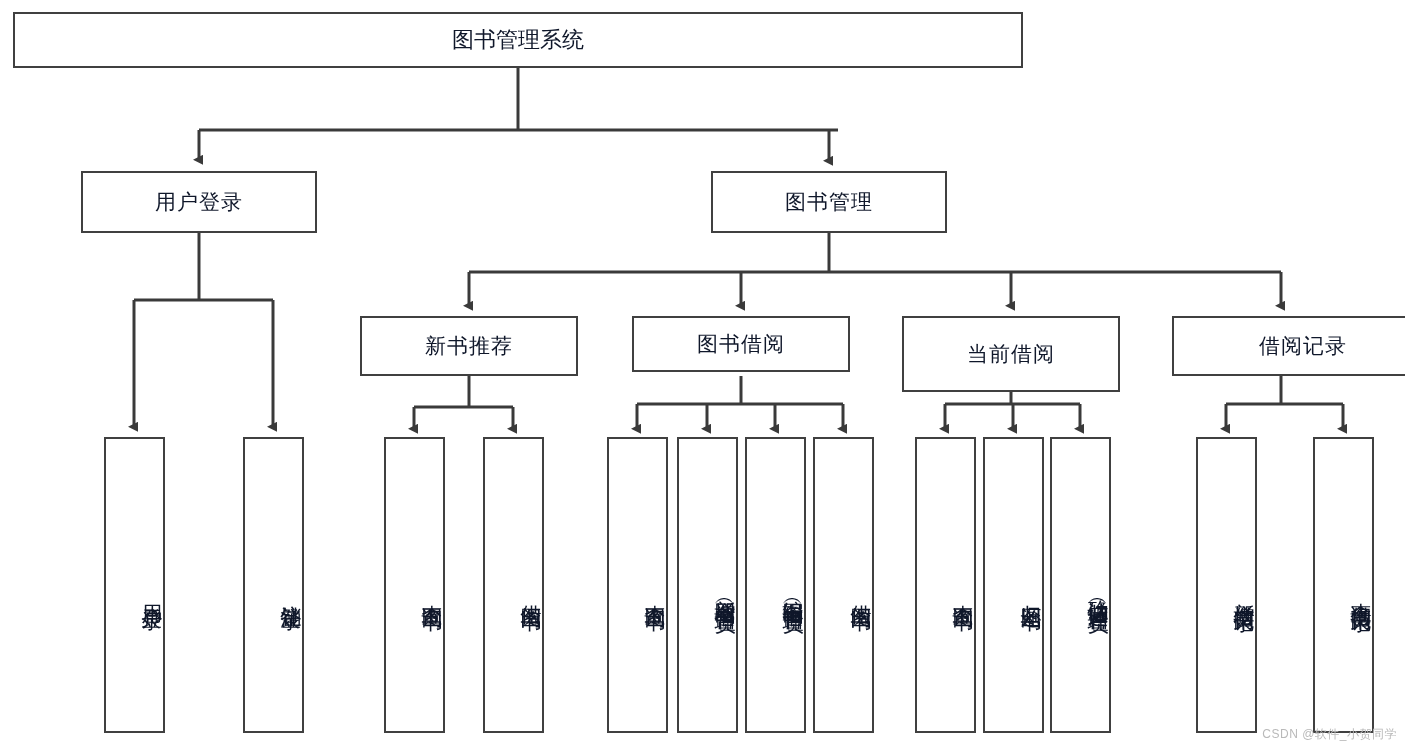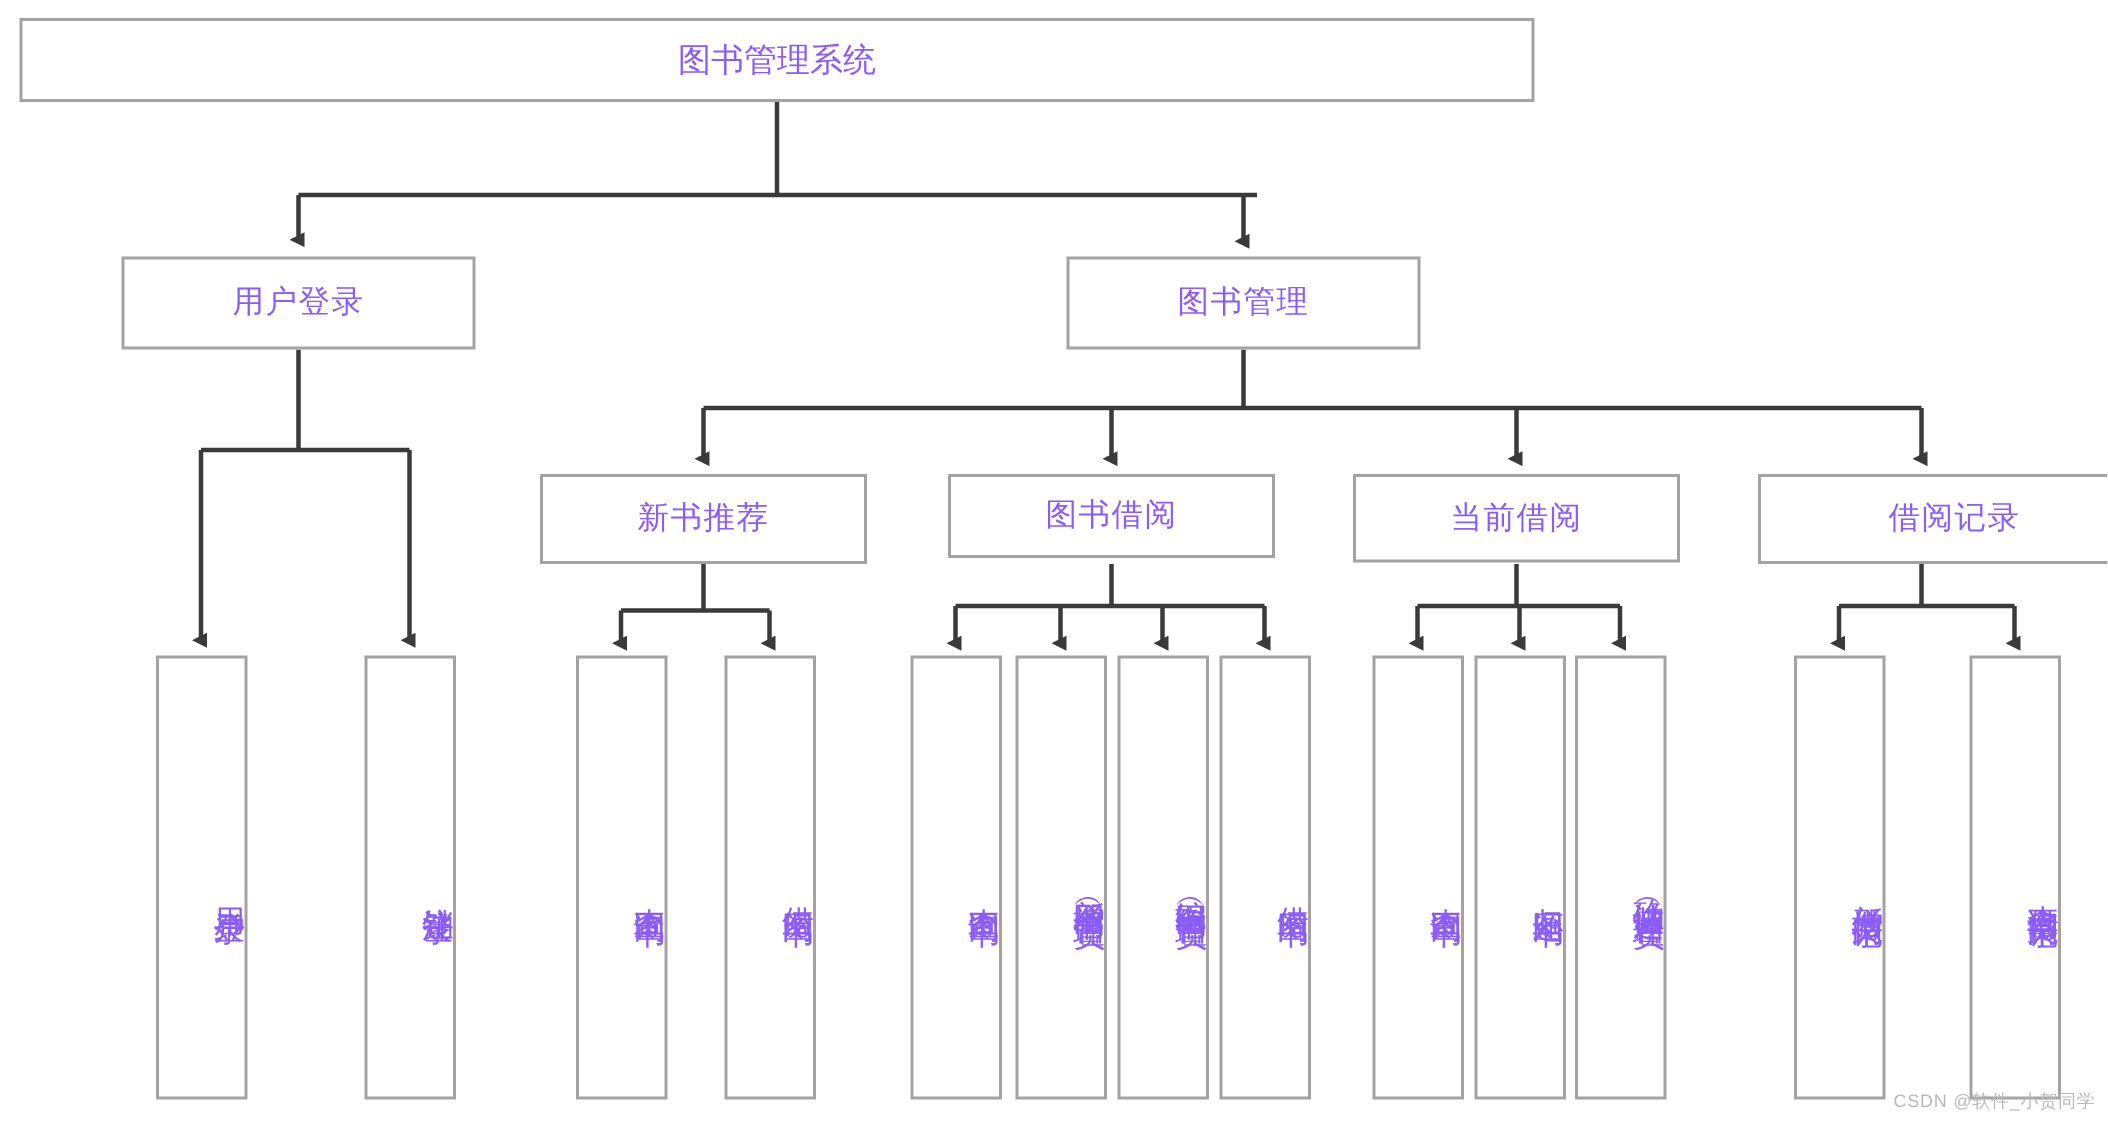--- a/index.html
+++ b/index.html
@@ -23,25 +23,25 @@
     left: 0;
     top: 0;
     width: 1405px;
     height: 747px;
     pointer-events: none;
   }
   .node {
     position: absolute;
     box-sizing: border-box;
     background: #ffffff;
-    border: 2px solid #a3a3a3;
+    border: 2px solid #404040;
     display: flex;
     align-items: center;
     justify-content: center;
-    color: #8b5cf6;
+    color: #0f172a;
     z-index: 2;
   }
   .node.h {
     font-size: 21px;
     letter-spacing: 1px;
     line-height: 1.2;
   }
   .node.root {
     font-size: 22px;
   }
@@ -140,21 +140,21 @@
   </div>
 
   <div class="node h" style="left:360px; top:316px; width:218px; height:60px;">
     <span>新书推荐</span>
   </div>
 
   <div class="node h" style="left:632px; top:316px; width:218px; height:56px;">
     <span>图书借阅</span>
   </div>
 
-  <div class="node h" style="left:902px; top:316px; width:218px; height:59px;">
+  <div class="node h" style="left:902px; top:316px; width:218px; height:76px;">
     <span>当前借阅</span>
   </div>
 
   <div class="node h" style="left:1172px; top:316px; width:262px; height:60px;">
     <span>借阅记录</span>
   </div>
 
   <div class="node leaf" style="left:104px; top:437px; width:61px; height:296px;">
     <span class="leaf-label">用户登录</span>
   </div>

